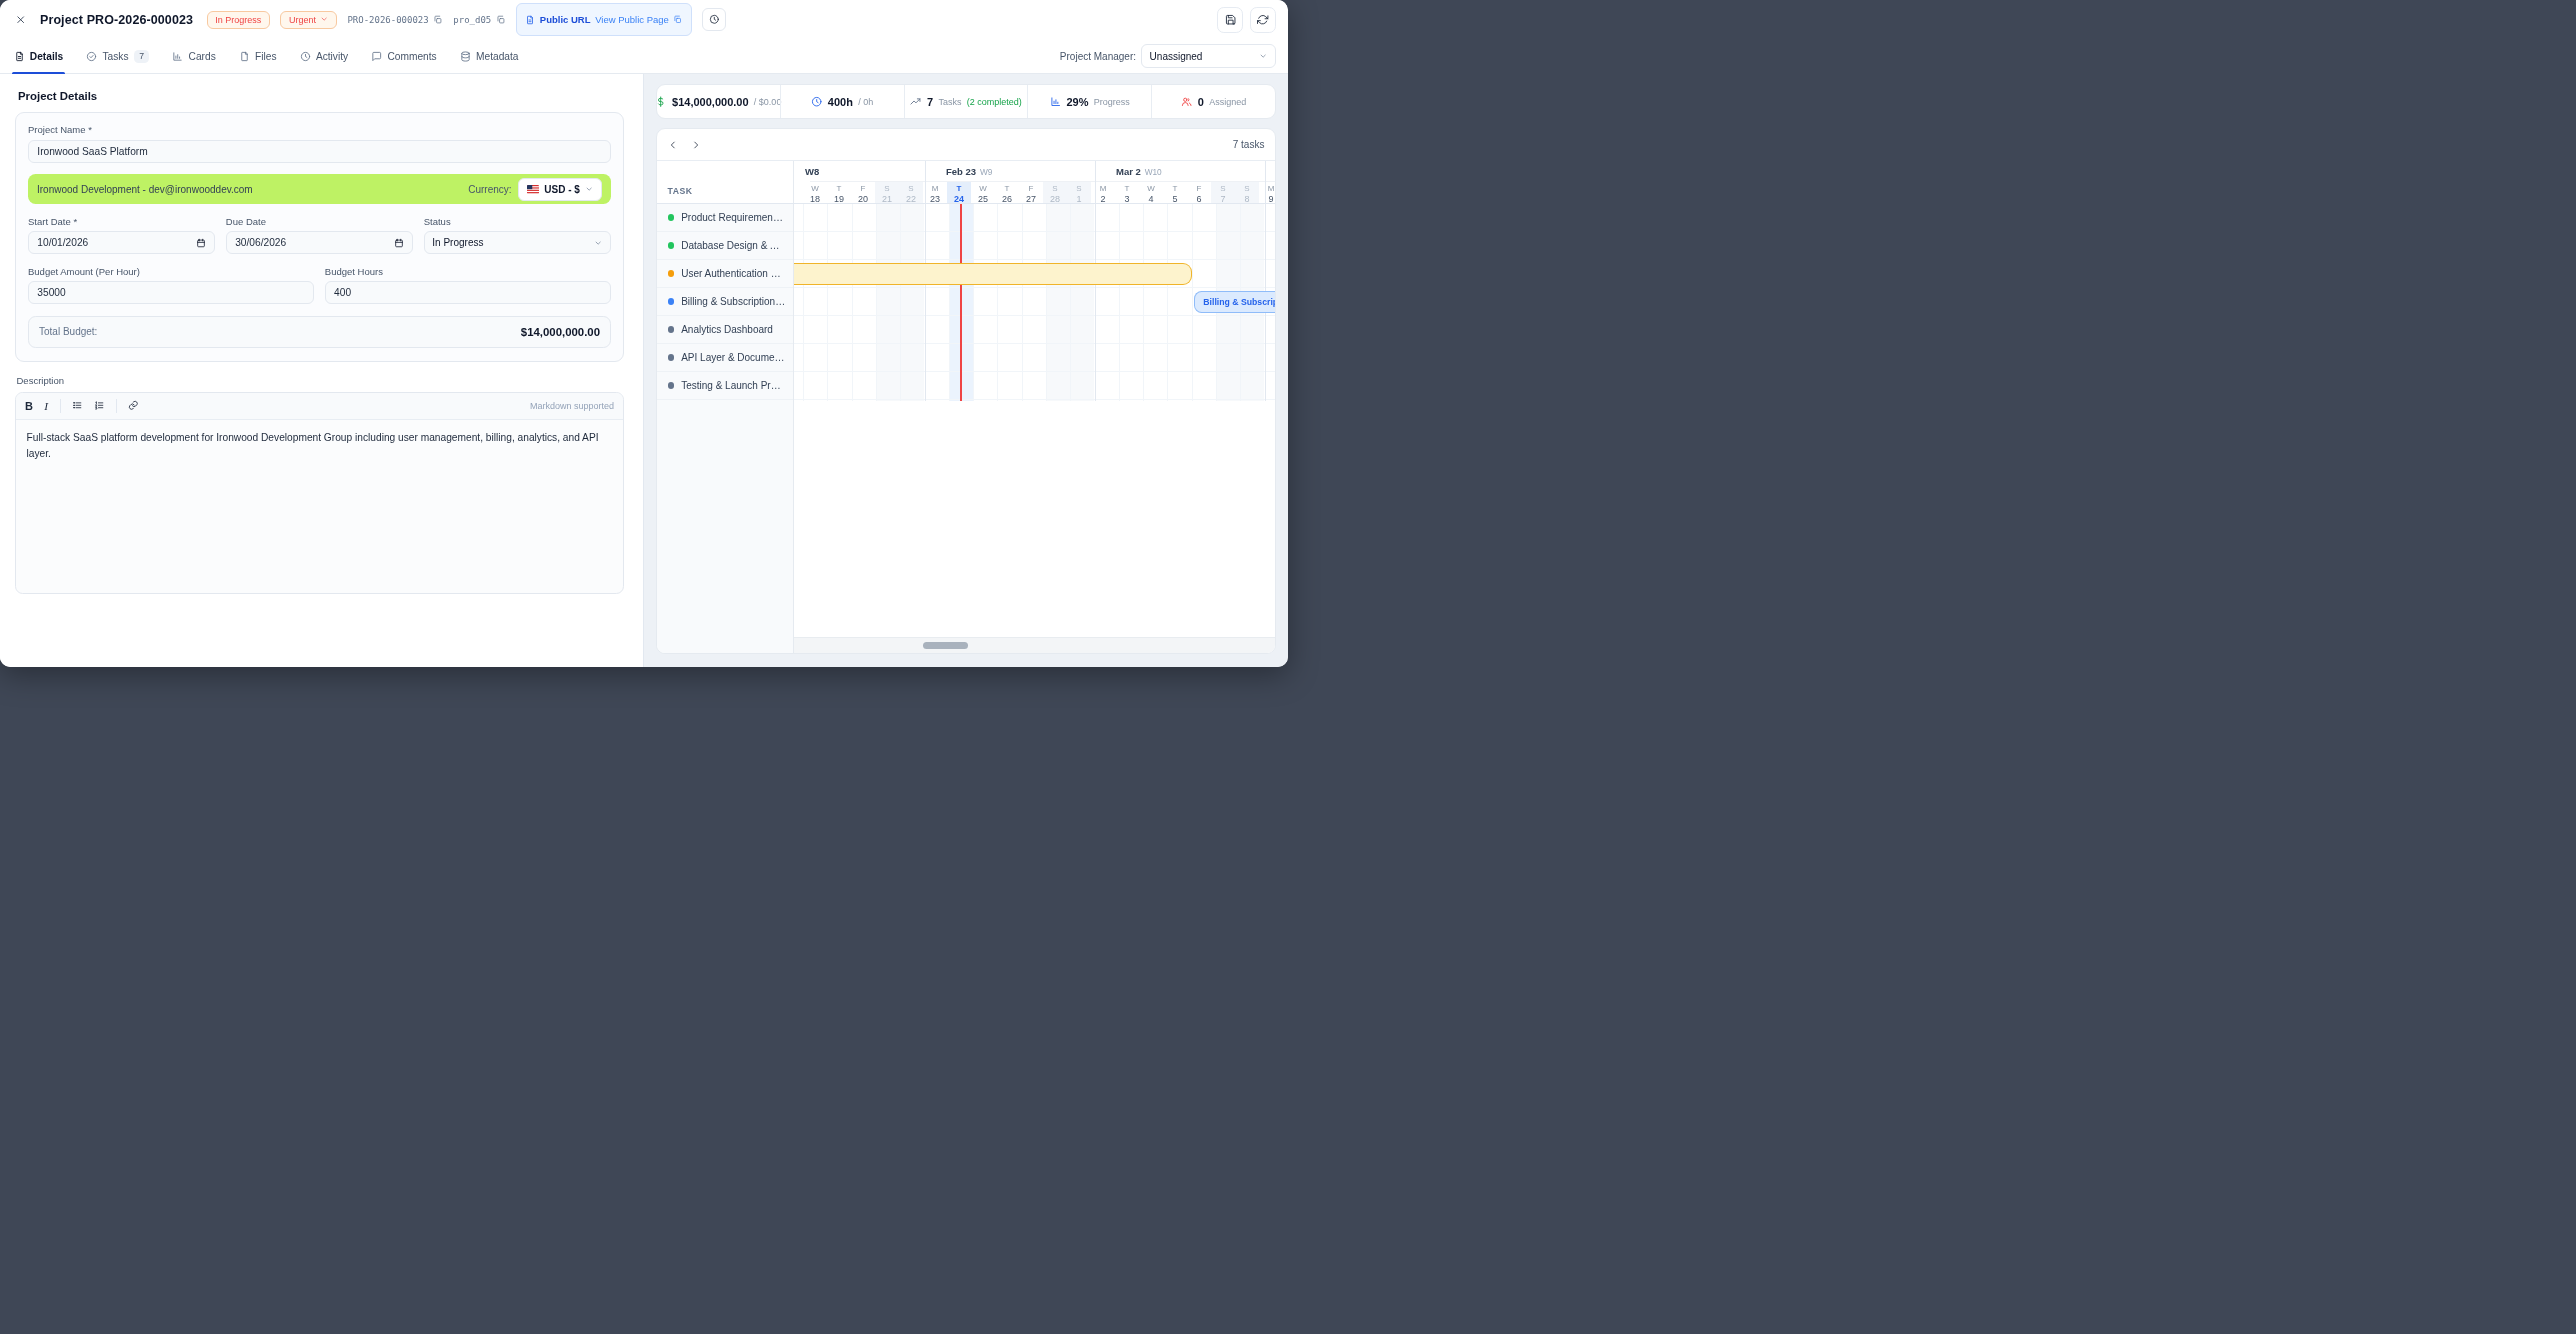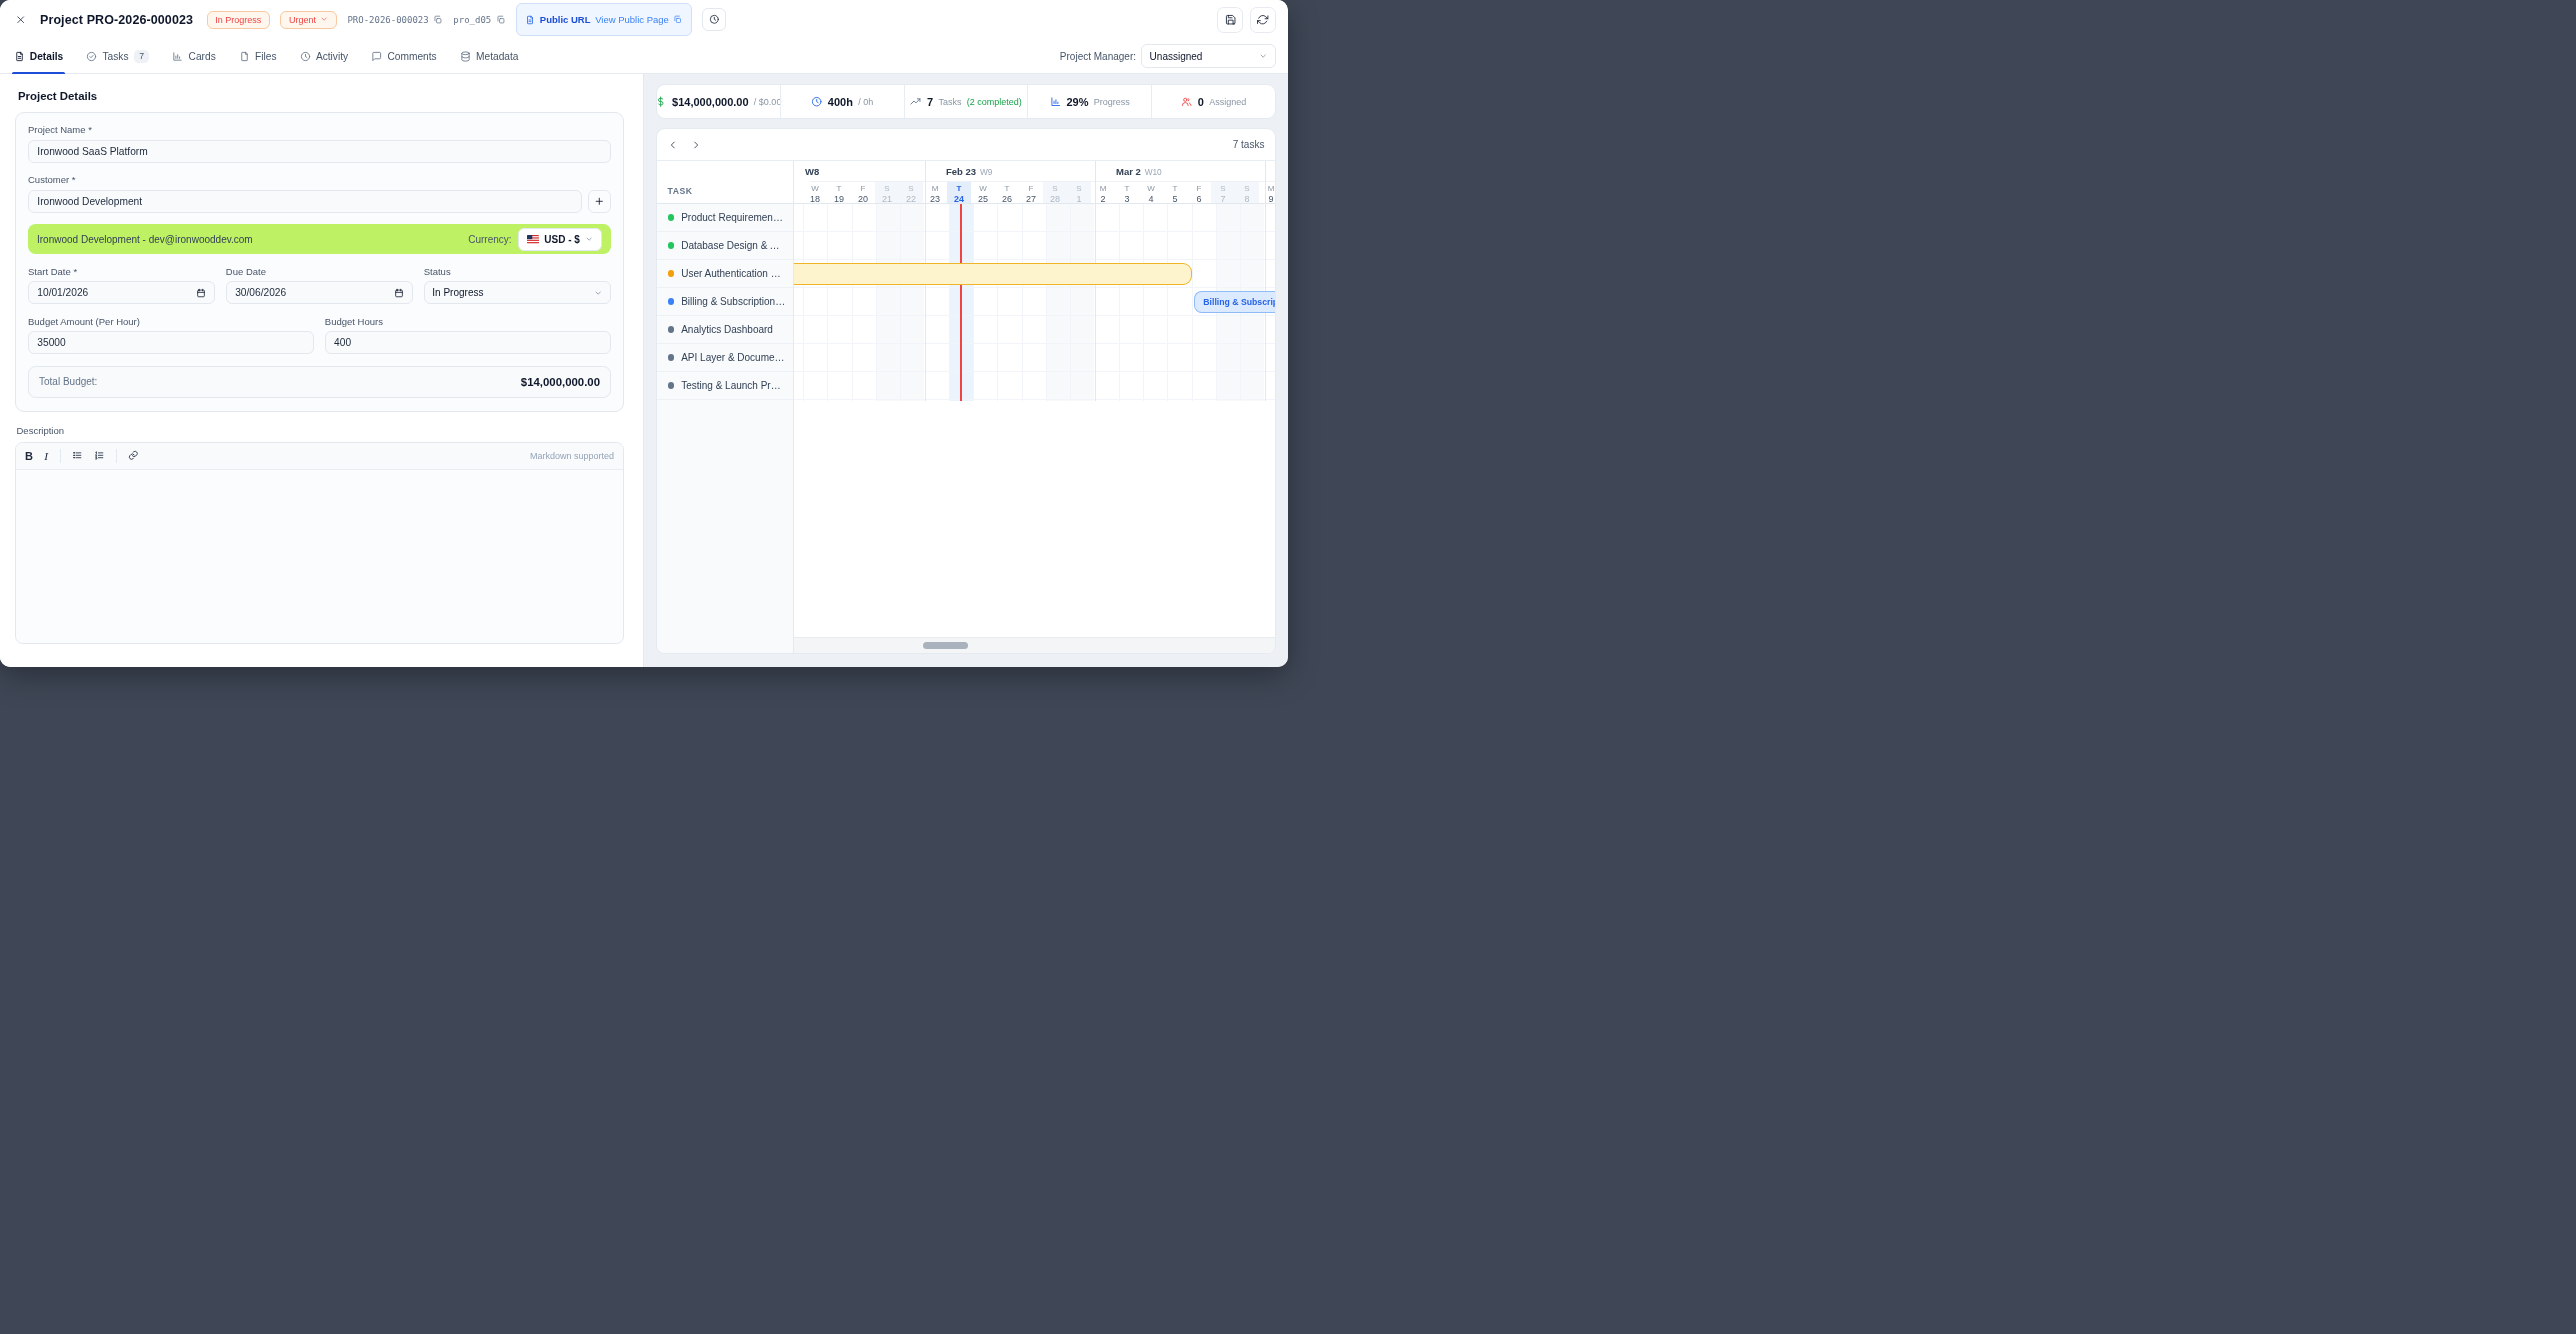--- a/index.html
+++ b/index.html
@@ -312,33 +312,20 @@
 
   <div class="content">
 
     <div class="left">
       <div class="sec-title">Project Details</div>
       <div class="card">
         <div class="frow">
           <div class="flabel">Project Name *</div>
           <div class="input">Ironwood SaaS Platform</div>
         </div>
-        <div class="frow">
-          <div class="flabel">Customer *</div>
-          <div class="cust-row">
-            <div class="input" style="flex:1">Ironwood Development</div>
-            <span class="plus-btn">
-                <span class="ic">
-                  <svg viewBox="0 0 24 24">
-                    <path d="M12 5v14M5 12h14"></path>
-                  </svg>
-                </span>
-              </span>
-          </div>
-        </div>
         <div class="custinfo">
           <span class="txt">Ironwood Development - dev@ironwooddev.com</span>
           <span class="currency">
             <span class="clabel">Currency:</span>
             <span class="select">
               <span class="flag">
                   <svg viewBox="0 0 16 11" width="12" height="8.3">
                     <rect width="16" height="11" fill="#fff"></rect>
                     <rect y="0" width="16" height="1.57" fill="#d62b2b"></rect>
                     <rect y="3.14" width="16" height="1.57" fill="#d62b2b"></rect>
@@ -431,20 +418,21 @@
             </span>
           <span class="ed-sep"></span>
           <span class="ed-btn ic">
               <svg viewBox="0 0 24 24">
                 <path d="M10 13a5 5 0 0 0 7.5.5l2.5-2.5a5 5 0 0 0-7-7l-1.5 1.4"></path>
                 <path d="M14 11a5 5 0 0 0-7.5-.5L4 13a5 5 0 0 0 7 7l1.4-1.4"></path>
               </svg>
             </span>
           <span class="ed-hint">Markdown supported</span>
         </div>
+        <div class="ed-body">Full-stack SaaS platform development for Ironwood Development Group including user management, billing, analytics, and API layer.</div>
       </div>
     </div>
 
     <div class="right">
       <div class="stats">
 
       <div class="stat">
             <span class="s-icon ic" style="color: rgb(22, 163, 74);">
               <svg viewBox="0 0 24 24">
                 <path d="M12 2v20"></path>

